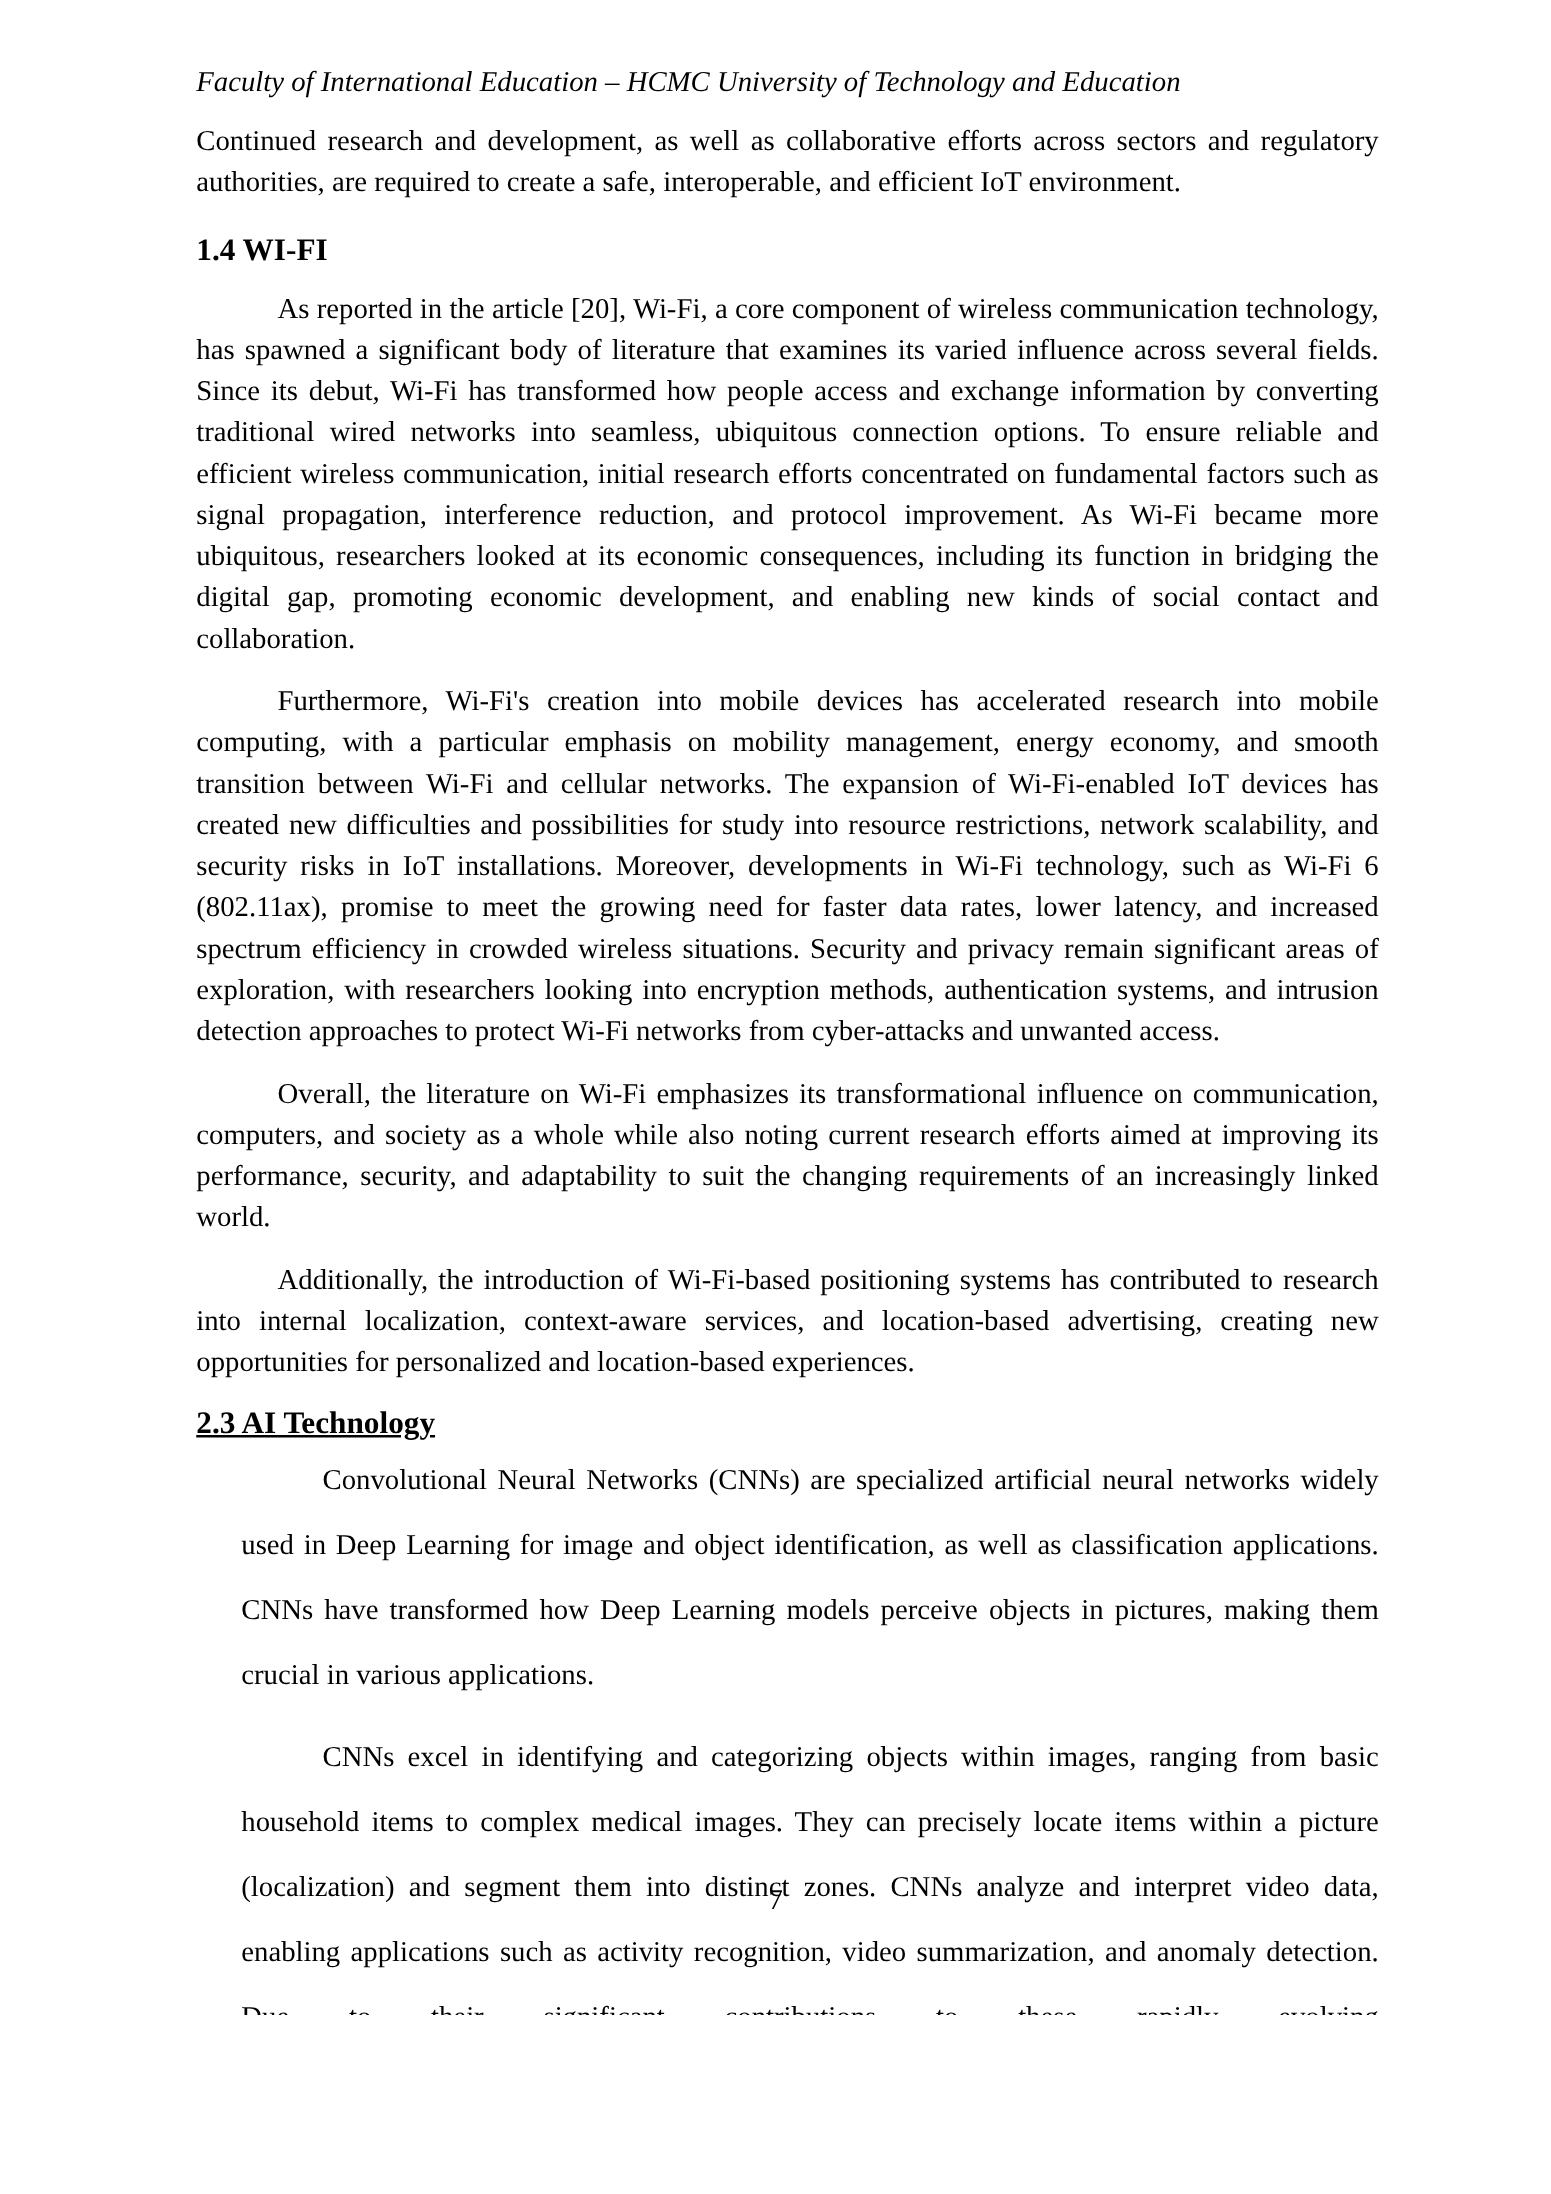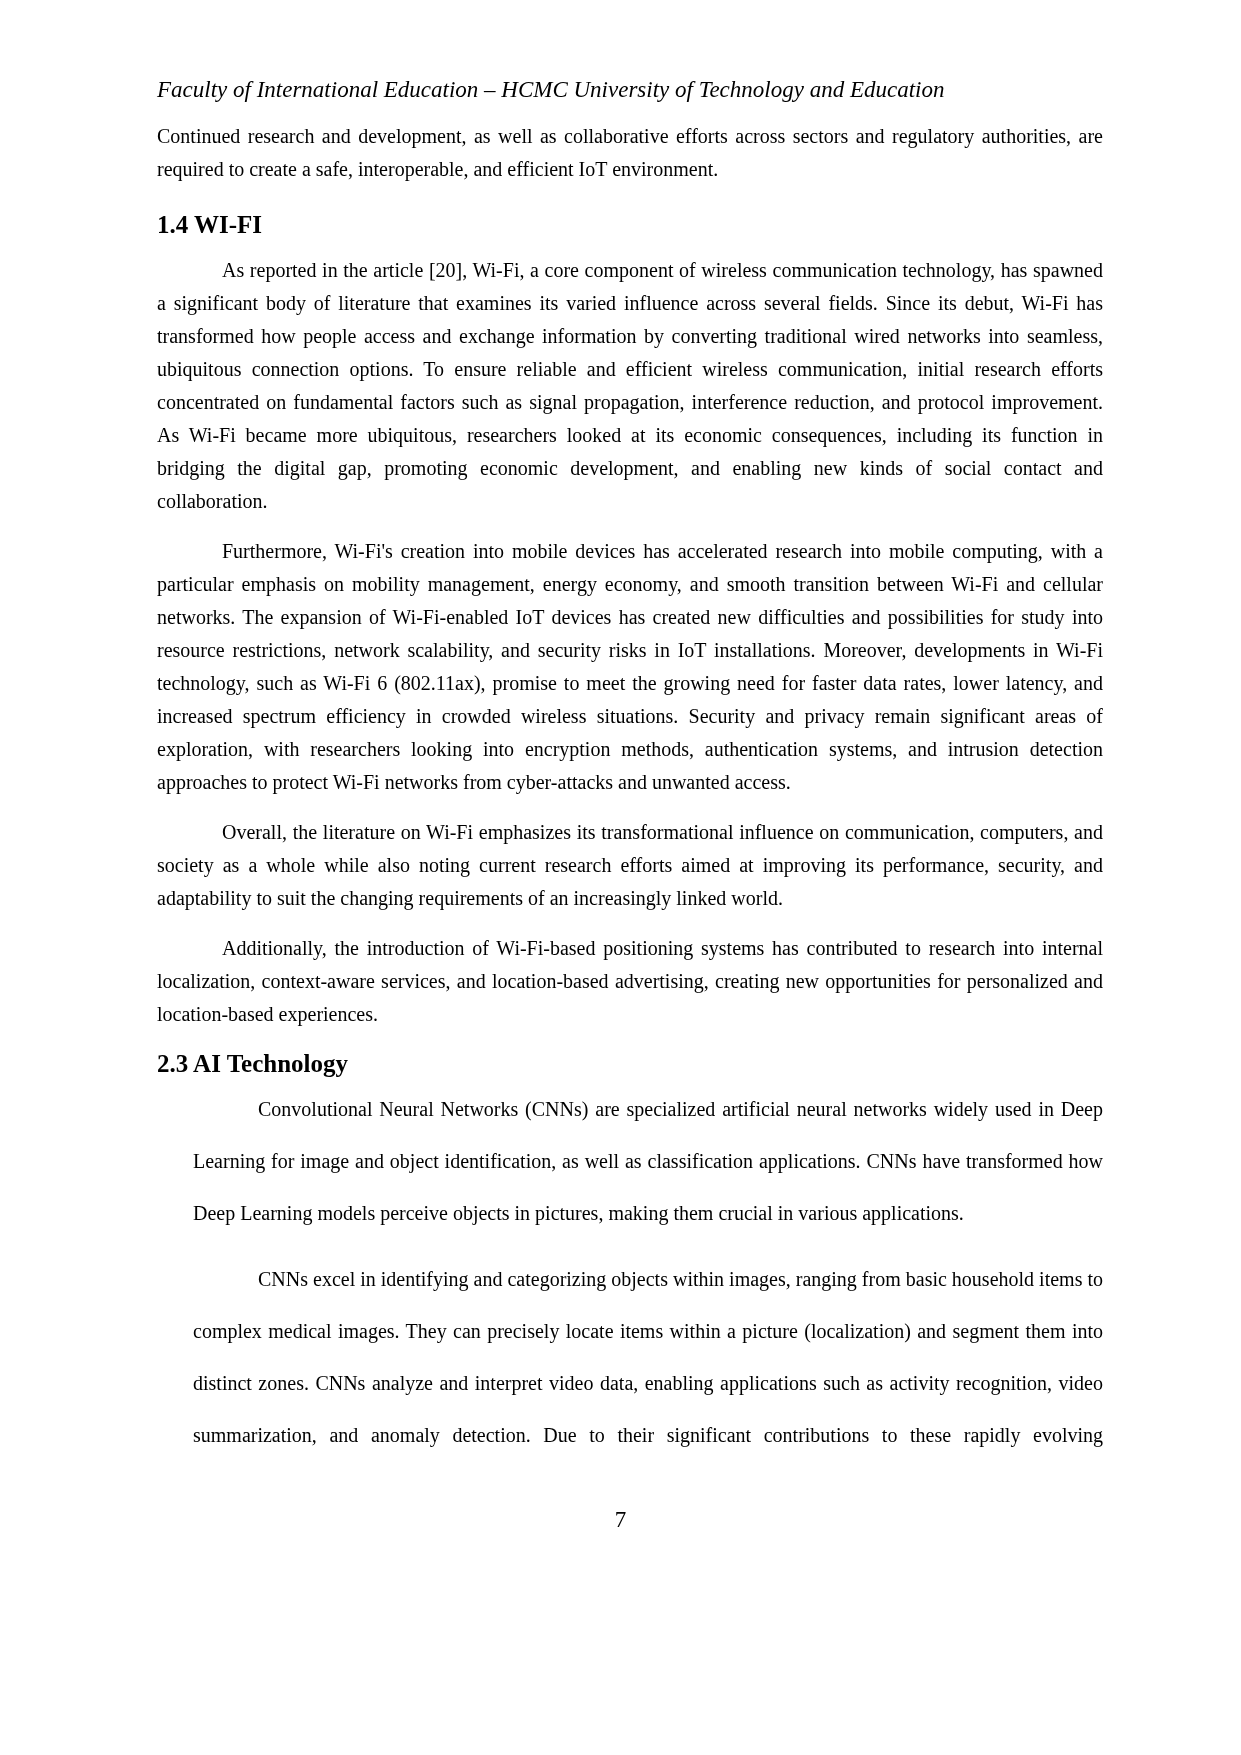--- a/index.html
+++ b/index.html
@@ -9,31 +9,31 @@
   }
   .page {
     position: relative;
     width: 1241px;
     height: 1612px;
     background: #ffffff;
     color: #000000;
     font-family: "Liberation Serif", "DejaVu Serif", serif;
     overflow: hidden;
     box-sizing: border-box;
-    padding: 76px 138px 0 157px;
+    padding: 52px 138px 0 157px;
   }
   .running-header {
     font-style: italic;
     font-size: 23px;
     line-height: 28px;
     margin-bottom: 16px;
     white-space: nowrap;
   }
   .body-par {
-    font-size: 20px;
+    font-size: 23px;
     line-height: 33px;
     text-align: justify;
     margin: 0 0 17px 0;
     text-indent: 65px;
   }
   .no-indent {
     text-indent: 0;
   }
   .spaced {
     line-height: 52px;
@@ -46,20 +46,21 @@
   .sec-heading {
     font-size: 25px;
     font-weight: bold;
     line-height: 30px;
     margin: 24px 0 14px 0;
     font-family: "Liberation Serif", "DejaVu Serif", serif;
   }
   .sec-heading.tight-top {
     margin-top: 18px;
     margin-bottom: 4px;
+    text-decoration: underline;
   }
   .sec-heading.tight-both {
     margin-top: 6px;
     margin-bottom: 16px;
   }
   .page-footer {
     position: absolute;
     left: 0;
     right: 0;
     bottom: 78px;

